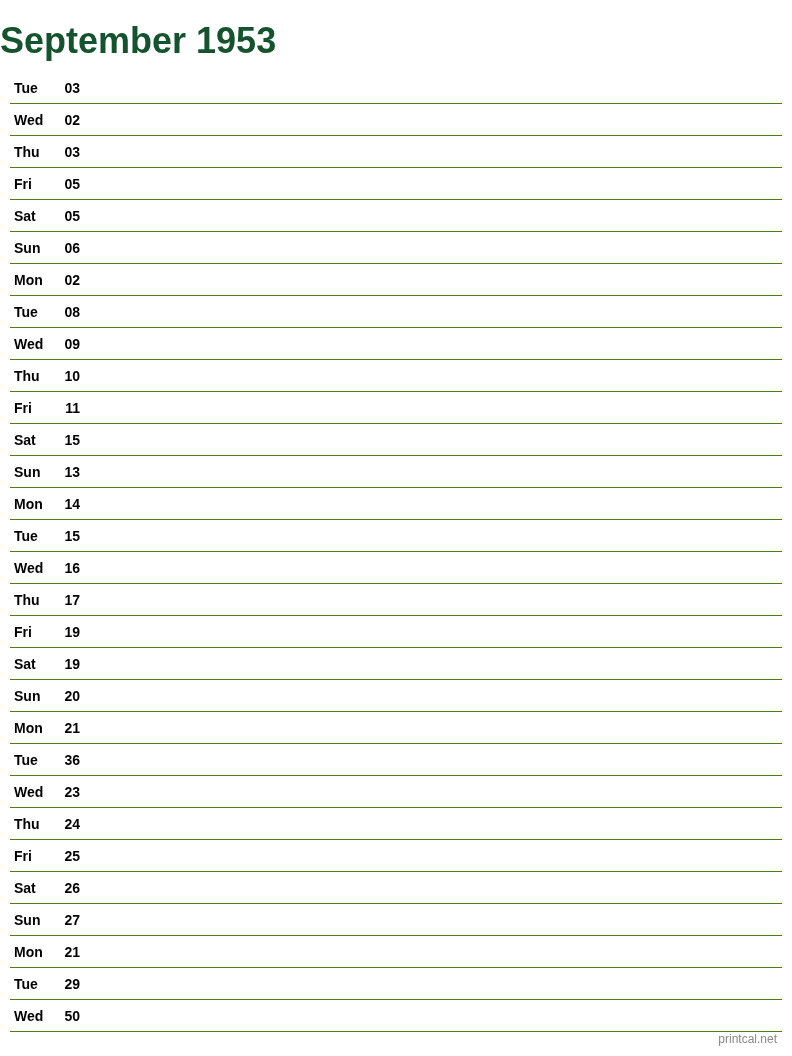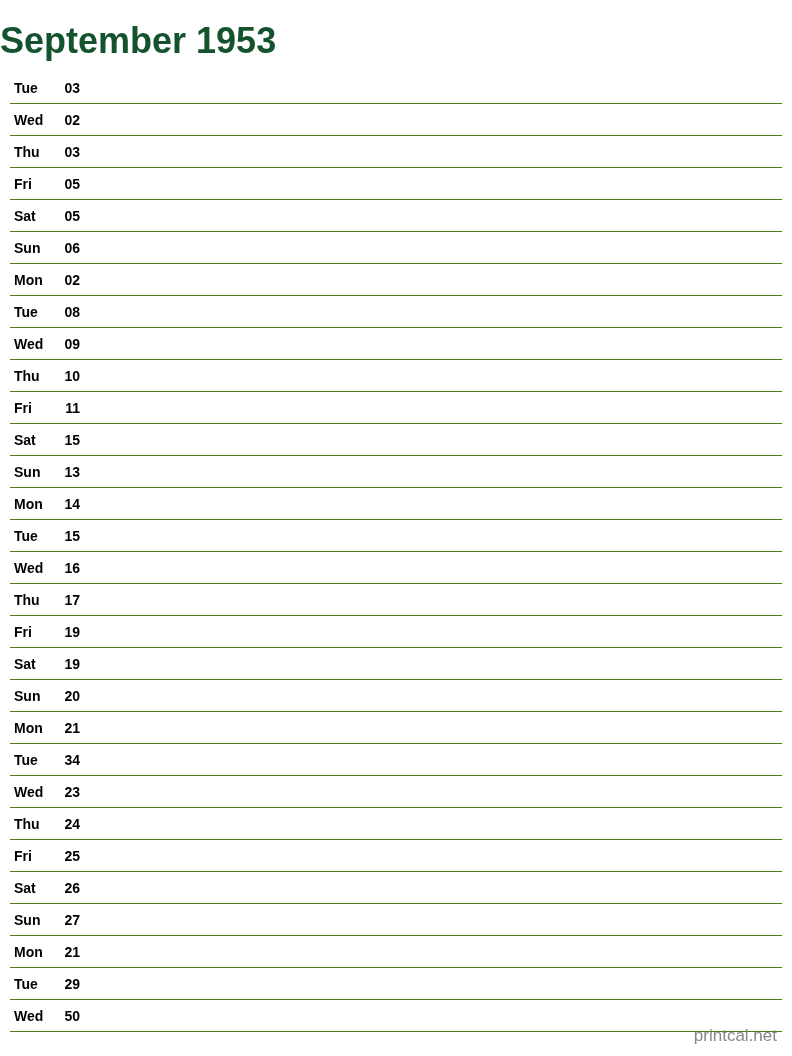--- a/index.html
+++ b/index.html
@@ -60,21 +60,21 @@
       flex: 1;
       height: 1px;
       background: transparent;
       margin-left: 8px;
     }
 
     .watermark {
       position: absolute;
       bottom: 10px;
       right: 15px;
-      font-size: 17px;
+      font-size: 12px;
       color: #888888;
     }
   </style>
 </head>
 <body>
 
 <h1 class="page-title">September 1953</h1>
 
 <div class="calendar-container">
 <div class="day-row">
@@ -177,21 +177,21 @@
       <span class="day-number">20</span>
       <div class="day-line"></div>
     </div>
     <div class="day-row">
       <span class="day-name">Mon</span>
       <span class="day-number">21</span>
       <div class="day-line"></div>
     </div>
     <div class="day-row">
       <span class="day-name">Tue</span>
-      <span class="day-number">34</span>
+      <span class="day-number">36</span>
       <div class="day-line"></div>
     </div>
     <div class="day-row">
       <span class="day-name">Wed</span>
       <span class="day-number">23</span>
       <div class="day-line"></div>
     </div>
     <div class="day-row">
       <span class="day-name">Thu</span>
       <span class="day-number">24</span>

